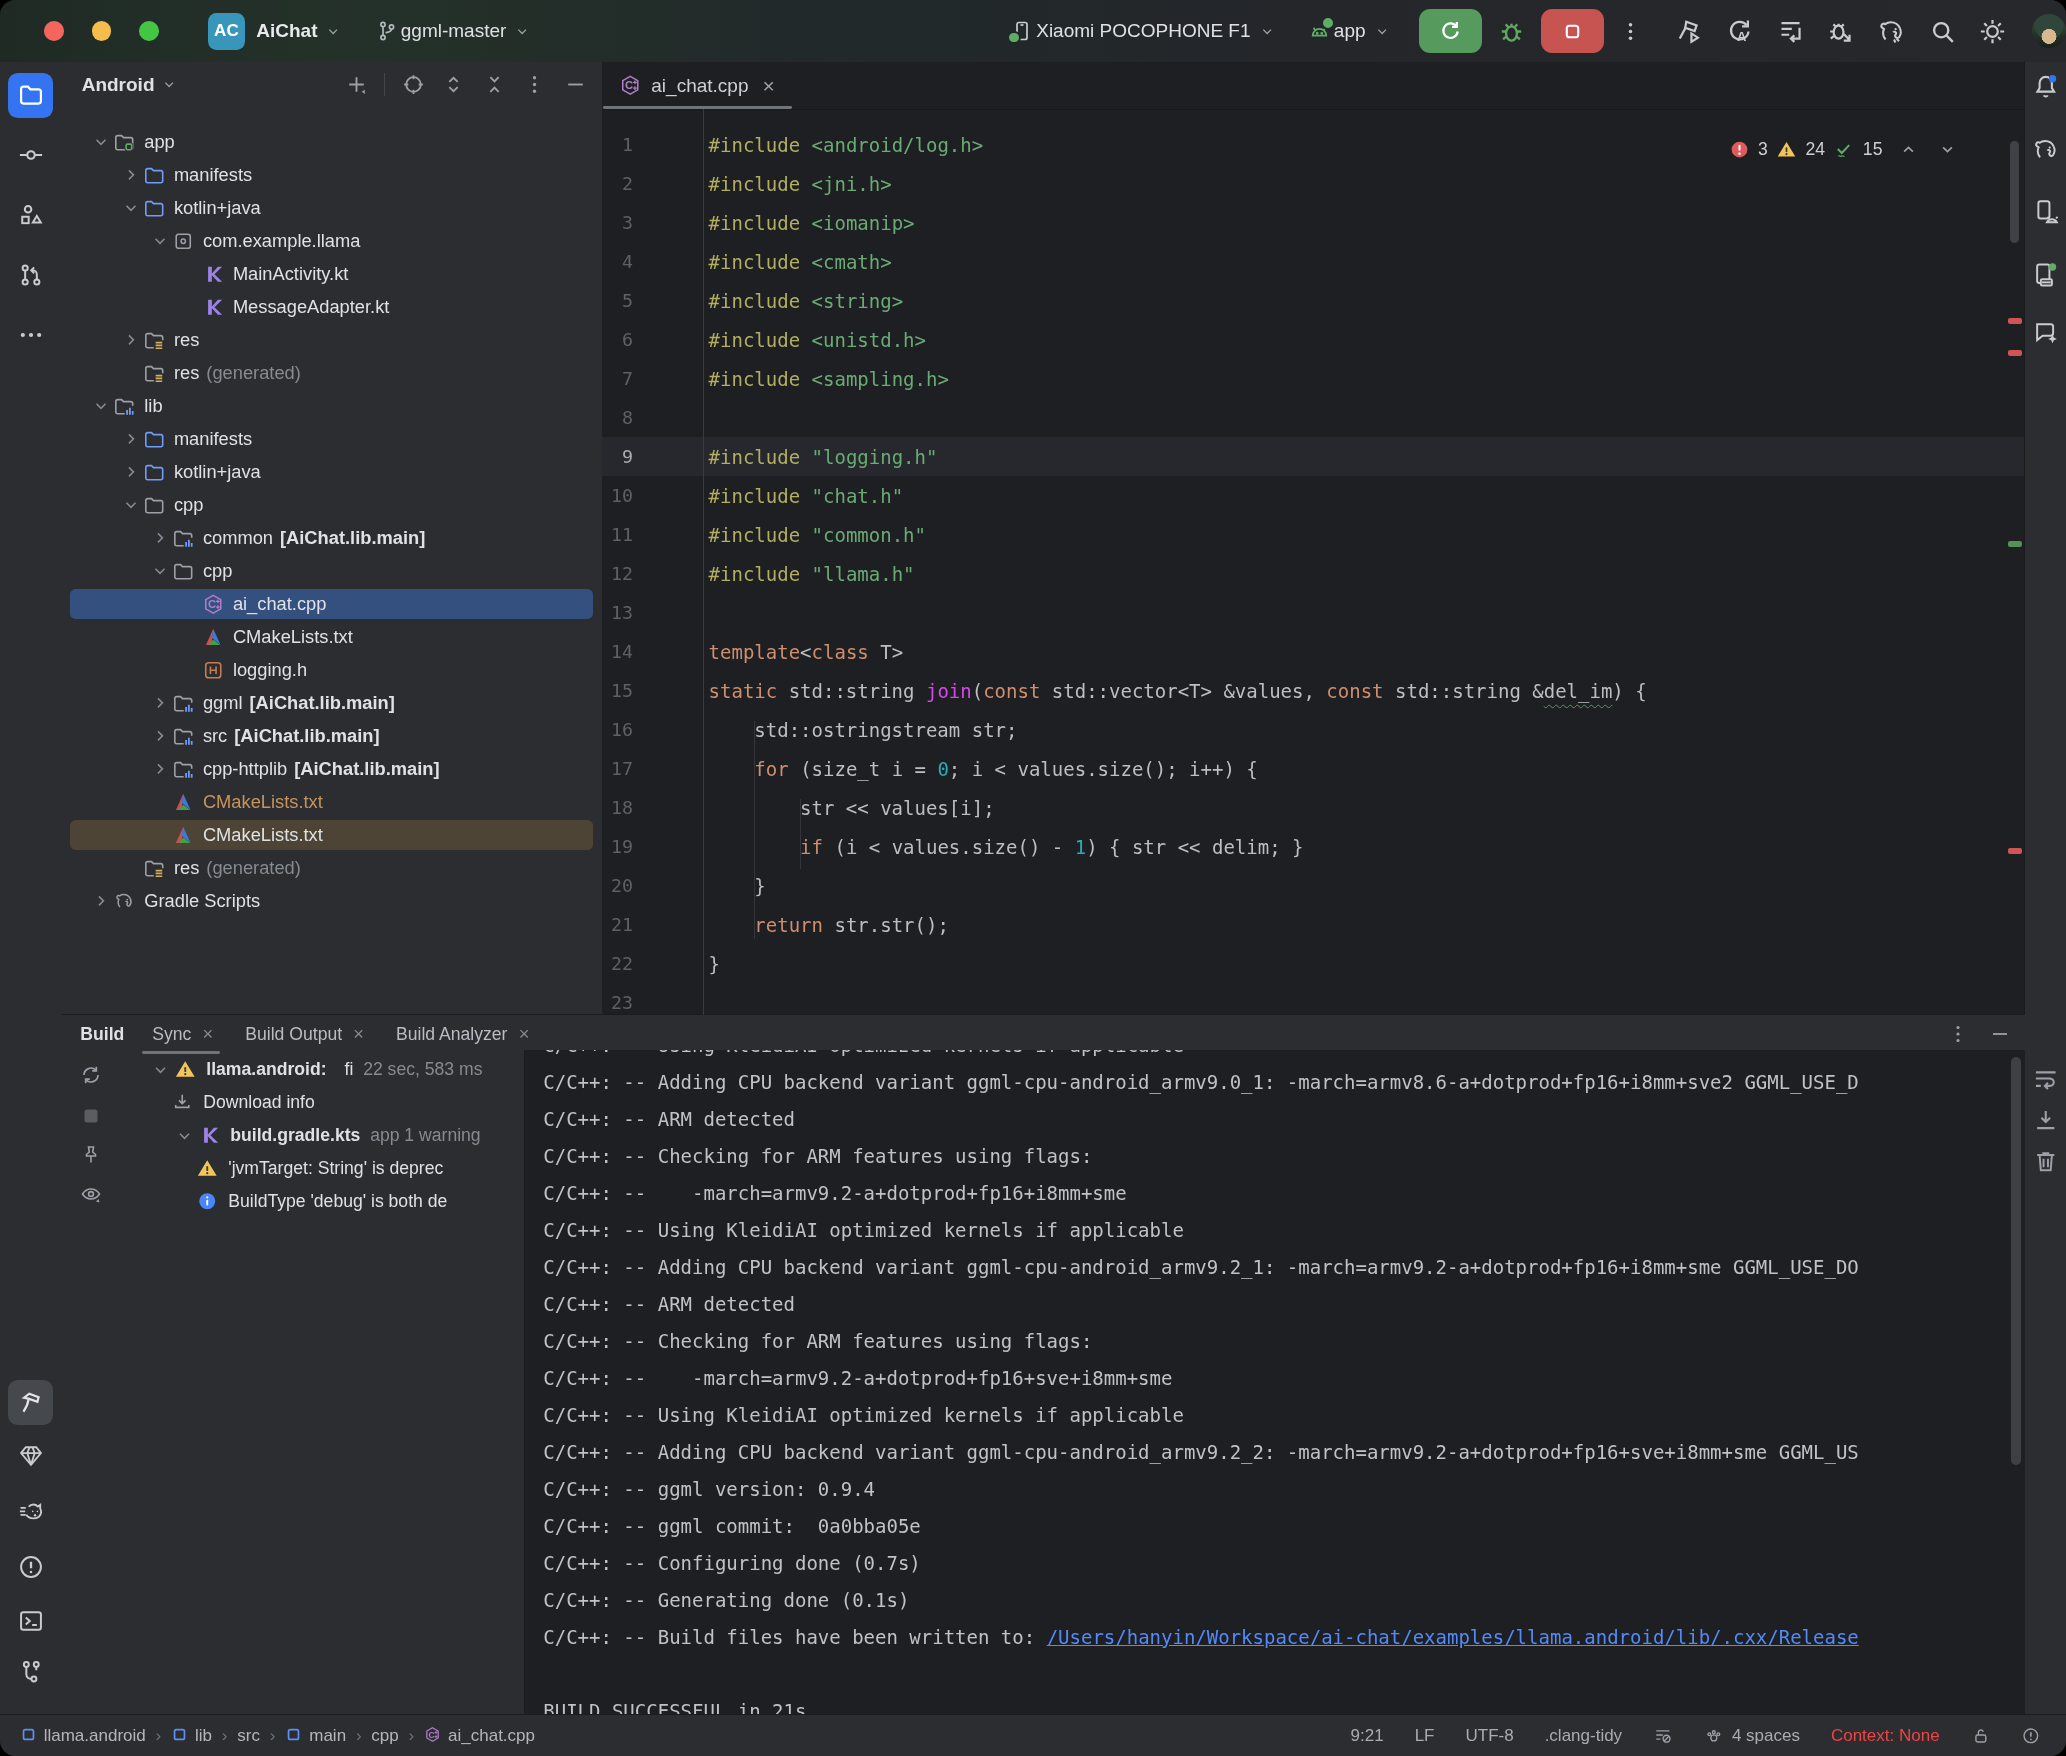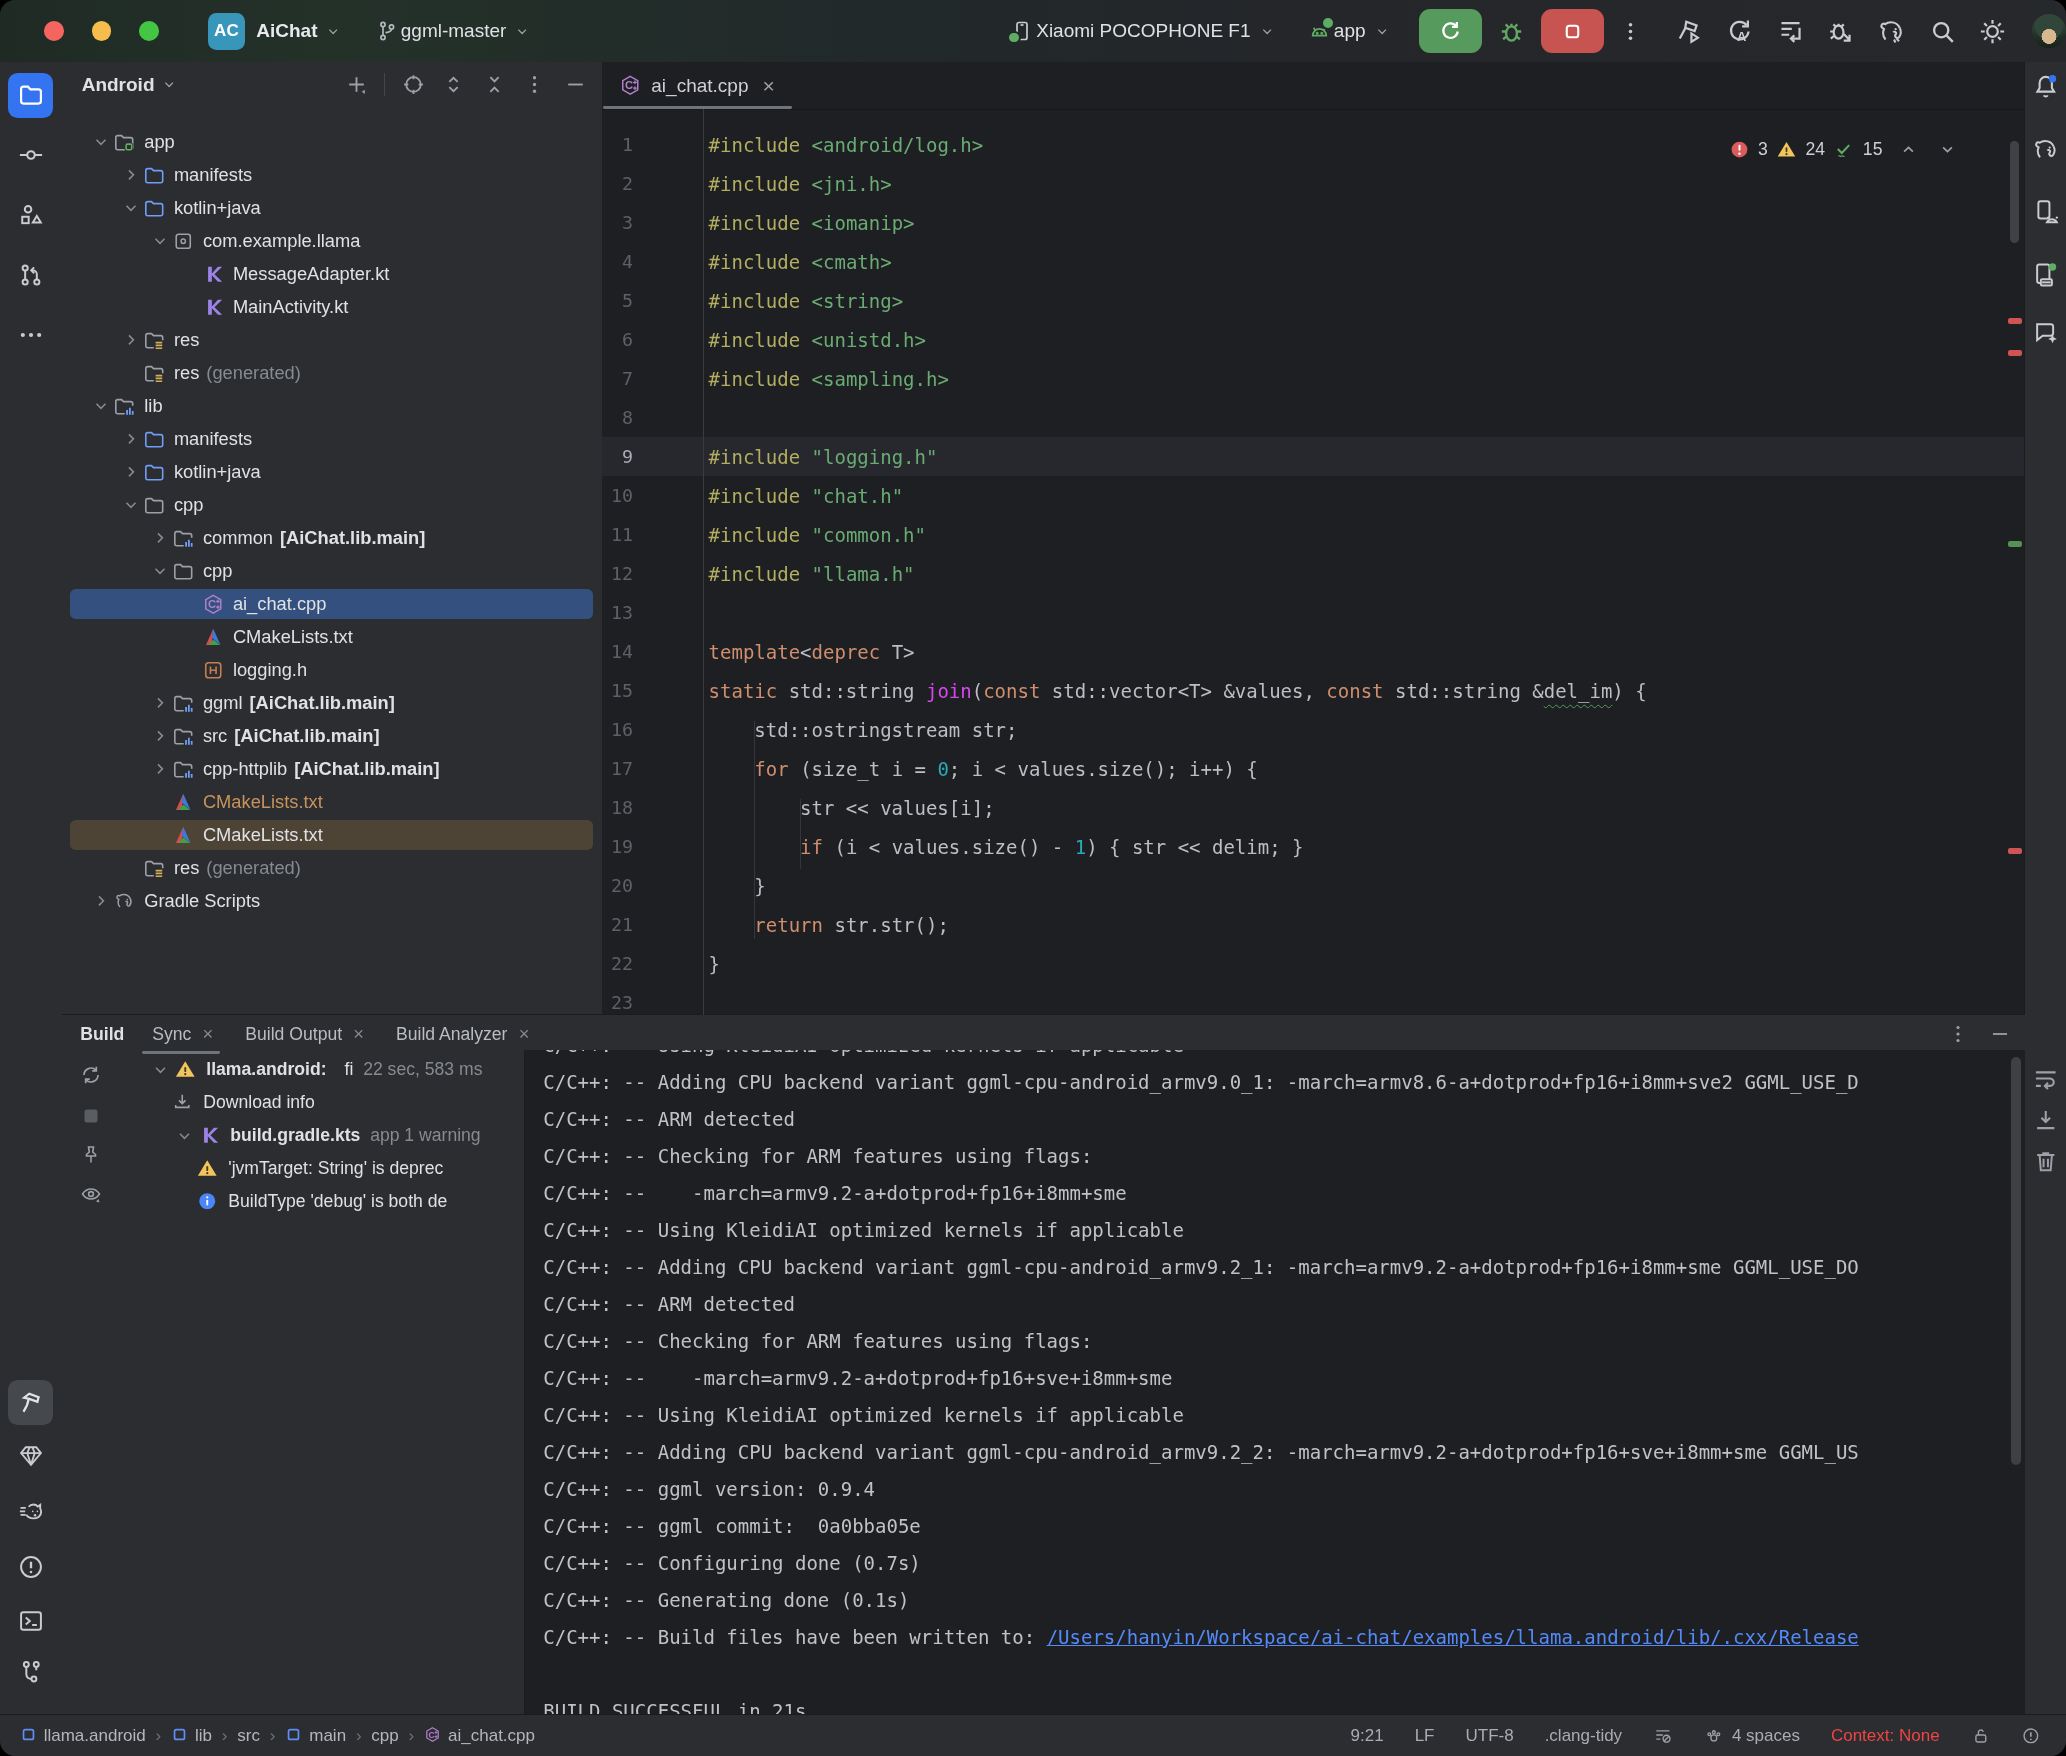--- a/index.html
+++ b/index.html
@@ -477,30 +477,30 @@
           </span>
           <span>com.example.llama</span>
         </div>
         <div class="trow" style="padding-left: 116px;">
           <span class="chevslot sic"></span>
           <span class="ticon sic">
             <svg viewBox="0 0 24 24">
               <path d="M6.5 4h4v7.2L17 4h4.5l-8.2 8L21.5 20H17l-6.5-7v7h-4z" fill="#9c83e8"></path>
             </svg>
           </span>
-          <span>MessageAdapter.kt</span>
+          <span>MainActivity.kt</span>
         </div>
         <div class="trow" style="padding-left: 116px;">
           <span class="chevslot sic"></span>
           <span class="ticon sic">
             <svg viewBox="0 0 24 24">
               <path d="M6.5 4h4v7.2L17 4h4.5l-8.2 8L21.5 20H17l-6.5-7v7h-4z" fill="#9c83e8"></path>
             </svg>
           </span>
-          <span>MainActivity.kt</span>
+          <span>MessageAdapter.kt</span>
         </div>
         <div class="trow" style="padding-left: 57px;">
           <span class="chevslot sic">
             <svg viewBox="0 0 24 24">
               <path d="M9.5 6.5L15 12l-5.5 5.5" fill="none" stroke="#868a91" stroke-width="1.9"></path>
             </svg>
           </span>
           <span class="ticon sic">
             <svg viewBox="0 0 24 24">
               <path d="M3 7c0-1.2.9-2.1 2.1-2.1h4l2.1 2.2h7.7c1.2 0 2.1 1 2.1 2.1v8.7c0 1.2-.9 2.1-2.1 2.1H5.1C3.9 20 3 19.1 3 17.9z" fill="none" stroke="#9da0a8" stroke-width="1.7"></path>
@@ -798,21 +798,21 @@
         <div class="cline"><span class="lno">4</span><span class="ltext"><span class="c-pp">#include</span><span> </span><span class="c-str">&lt;cmath&gt;</span></span></div>
         <div class="cline"><span class="lno">5</span><span class="ltext"><span class="c-pp">#include</span><span> </span><span class="c-str">&lt;string&gt;</span></span></div>
         <div class="cline"><span class="lno">6</span><span class="ltext"><span class="c-pp">#include</span><span> </span><span class="c-str">&lt;unistd.h&gt;</span></span></div>
         <div class="cline"><span class="lno">7</span><span class="ltext"><span class="c-pp">#include</span><span> </span><span class="c-str">&lt;sampling.h&gt;</span></span></div>
         <div class="cline"><span class="lno">8</span><span class="ltext"></span></div>
         <div class="cline active"><span class="lno">9</span><span class="ltext"><span class="c-pp">#include</span><span> </span><span class="c-str">"logging.h"</span></span></div>
         <div class="cline"><span class="lno">10</span><span class="ltext"><span class="c-pp">#include</span><span> </span><span class="c-str">"chat.h"</span></span></div>
         <div class="cline"><span class="lno">11</span><span class="ltext"><span class="c-pp">#include</span><span> </span><span class="c-str">"common.h"</span></span></div>
         <div class="cline"><span class="lno">12</span><span class="ltext"><span class="c-pp">#include</span><span> </span><span class="c-str">"llama.h"</span></span></div>
         <div class="cline"><span class="lno">13</span><span class="ltext"></span></div>
-        <div class="cline"><span class="lno">14</span><span class="ltext"><span class="c-kw">template</span><span>&lt;</span><span class="c-kw">deprec</span><span> T&gt;</span></span></div>
+        <div class="cline"><span class="lno">14</span><span class="ltext"><span class="c-kw">template</span><span>&lt;</span><span class="c-kw">class</span><span> T&gt;</span></span></div>
         <div class="cline"><span class="lno">15</span><span class="ltext"><span class="c-kw">static</span><span> std::string </span><span class="c-fn">join</span><span>(</span><span class="c-kw">const</span><span> std::vector&lt;T&gt; &amp;values, </span><span class="c-kw">const</span><span> std::string &amp;</span><span class="c-wavy">del̲im</span><span>) {</span></span></div>
         <div class="cline"><span class="lno">16</span><span class="ltext"><span>    std::ostringstream str;</span></span></div>
         <div class="cline"><span class="lno">17</span><span class="ltext"><span>    </span><span class="c-kw">for</span><span> (size_t i = </span><span class="c-num">0</span><span>; i &lt; values.size(); i++) {</span></span></div>
         <div class="cline"><span class="lno">18</span><span class="ltext"><span>        str &lt;&lt; values[i];</span></span></div>
         <div class="cline"><span class="lno">19</span><span class="ltext"><span>        </span><span class="c-kw">if</span><span> (i &lt; values.size() - </span><span class="c-num">1</span><span>) { str &lt;&lt; delim; }</span></span></div>
         <div class="cline"><span class="lno">20</span><span class="ltext"><span>    }</span></span></div>
         <div class="cline"><span class="lno">21</span><span class="ltext"><span>    </span><span class="c-kw">return</span><span> str.str();</span></span></div>
         <div class="cline"><span class="lno">22</span><span class="ltext"><span>}</span></span></div>
         <div class="cline"><span class="lno">23</span><span class="ltext"></span></div>
       </div>

